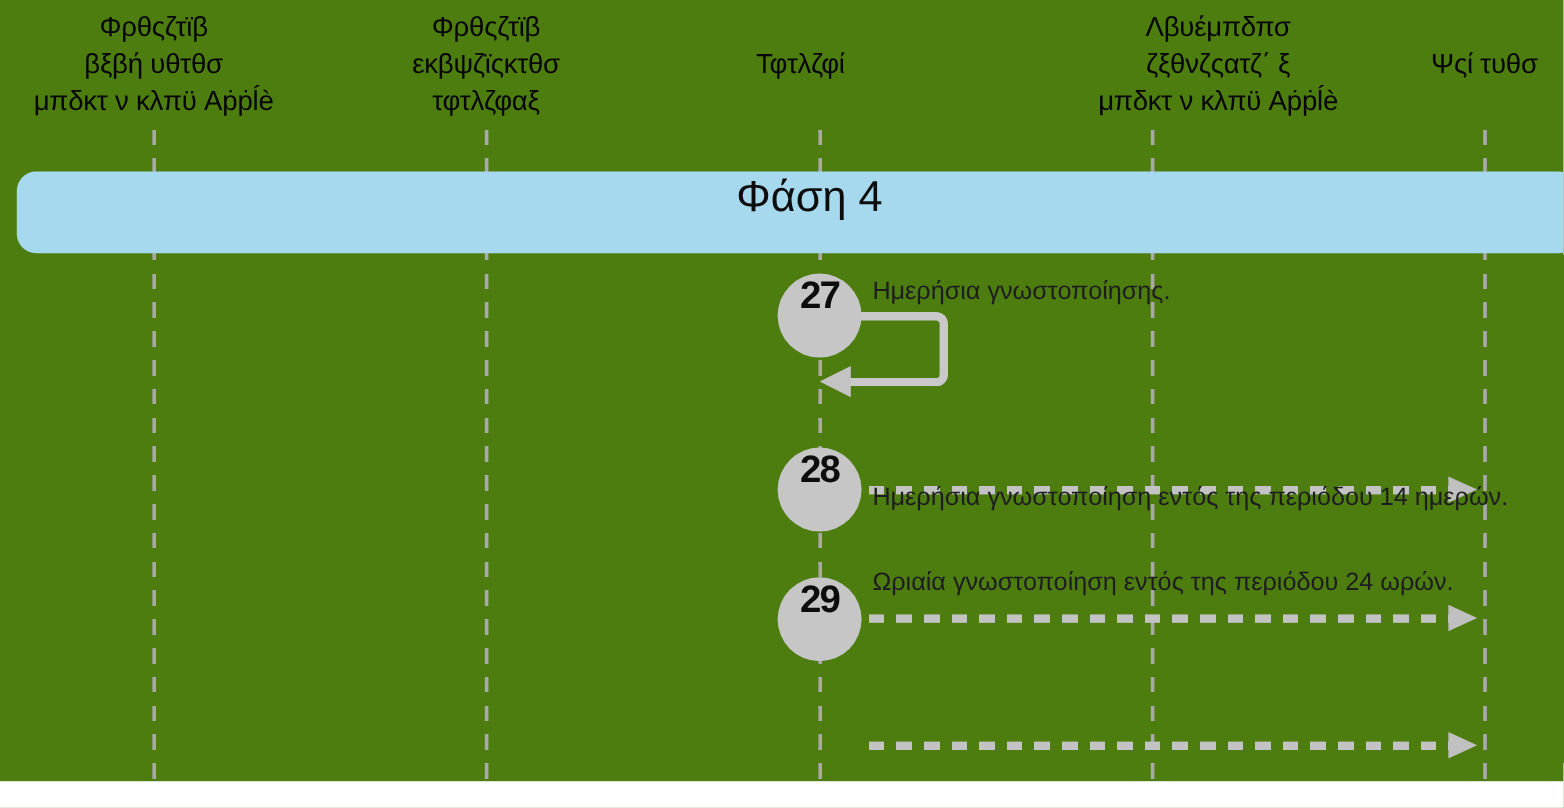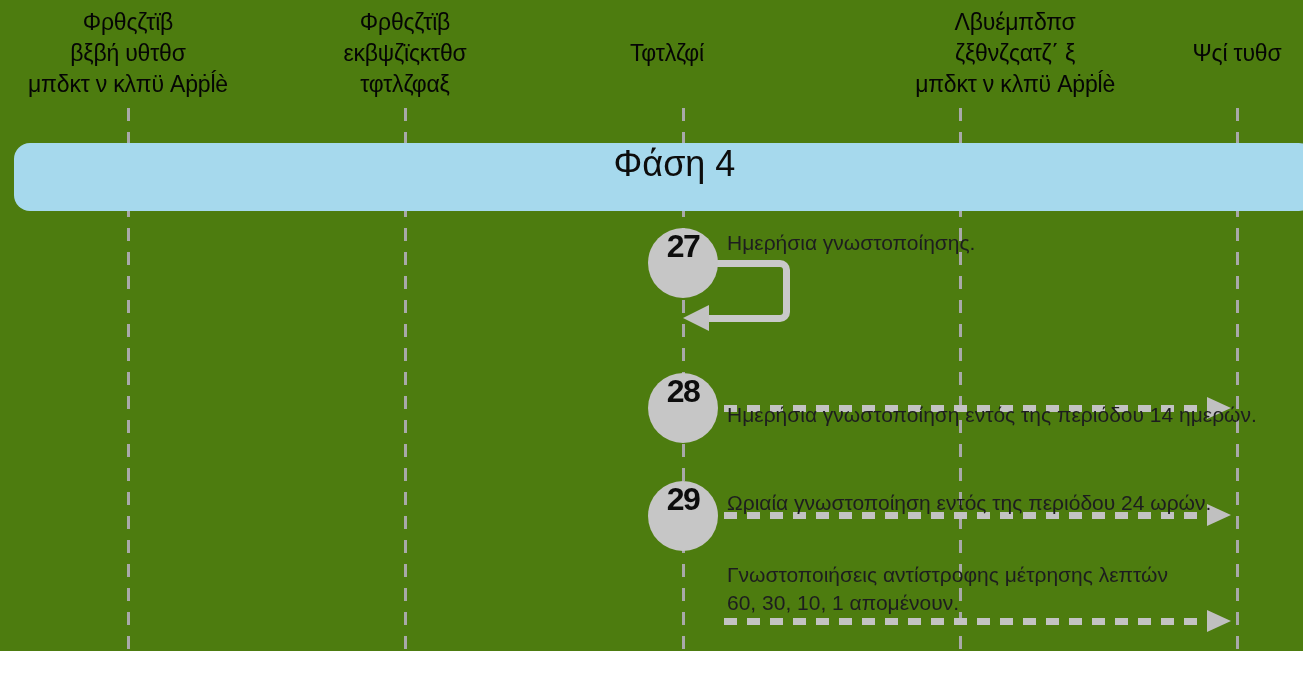--- a/index.html
+++ b/index.html
@@ -116,23 +116,21 @@
 
   <div class="msg-arrow" style="top:405px;"></div>
   <div class="msg-arrowhead" style="top:397px;"></div>
   <div class="step-label" style="top:372px;margin-top:29px;">Ημερήσια γνωστοποίηση εντός της περιόδου 14 ημερών.</div>
   <div class="step-circle" style="top:373px;">
     <span>28</span>
   </div>
 
   <div class="msg-arrow" style="top:512px;"></div>
   <div class="msg-arrowhead" style="top:504px;"></div>
-  <div class="step-label" style="top:489px;">Ωριαία γνωστοποίηση εντός της περιόδου 24 ωρών.</div>
+  <div class="step-label" style="top:472px;">Ωριαία γνωστοποίηση εντός της περιόδου 24 ωρών.</div>
   <div class="step-circle" style="top:481px;">
     <span>29</span>
   </div>
 
   <div class="msg-arrow" style="top:618px;"></div>
   <div class="msg-arrowhead" style="top:610px;"></div>
-  <div class="step-label" style="top:561px;">Γνωστοποιήσεις αντίστροφης μέτρησης λεπτών
-60, 30, 10, 1 απομένουν.</div>
 
 </div>
 
 </body></html>

